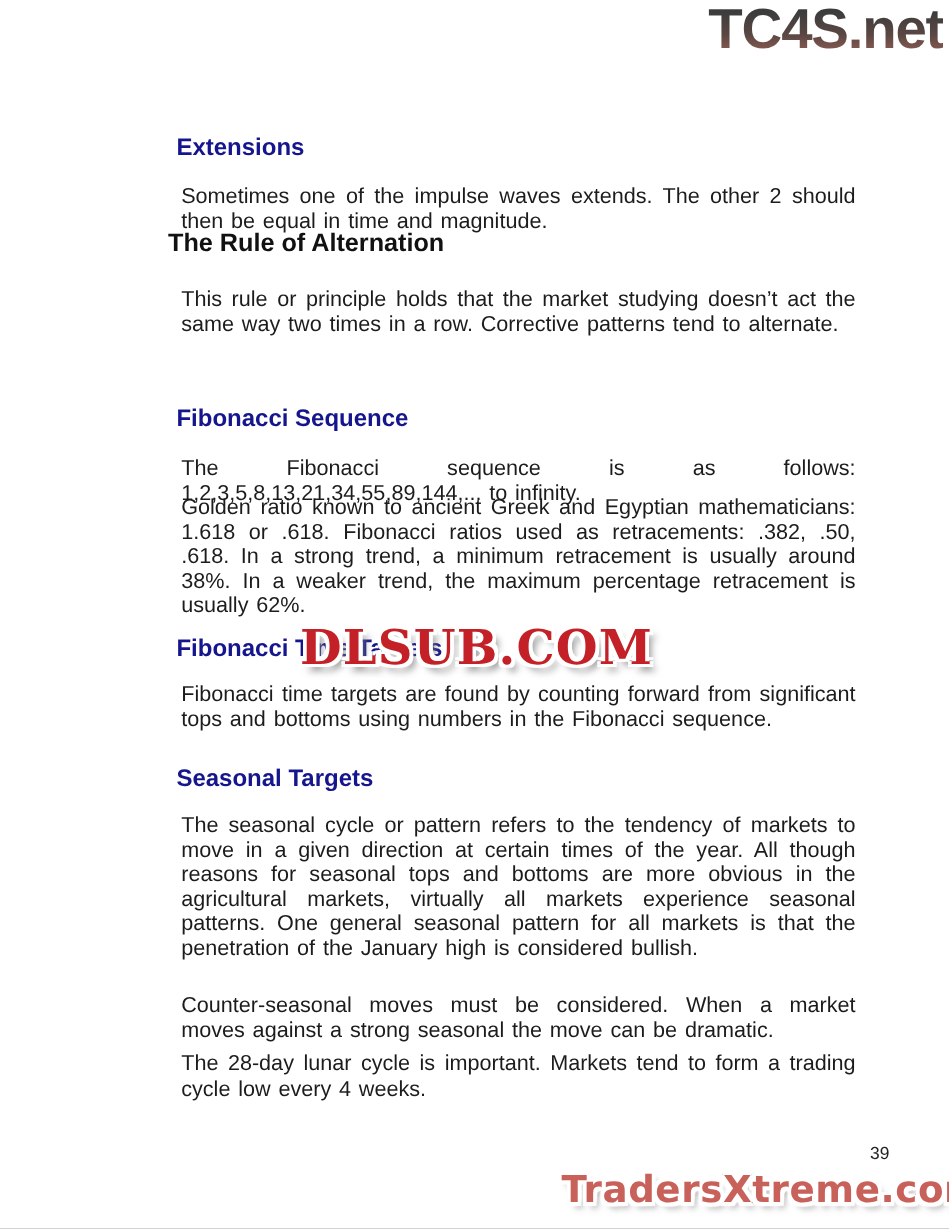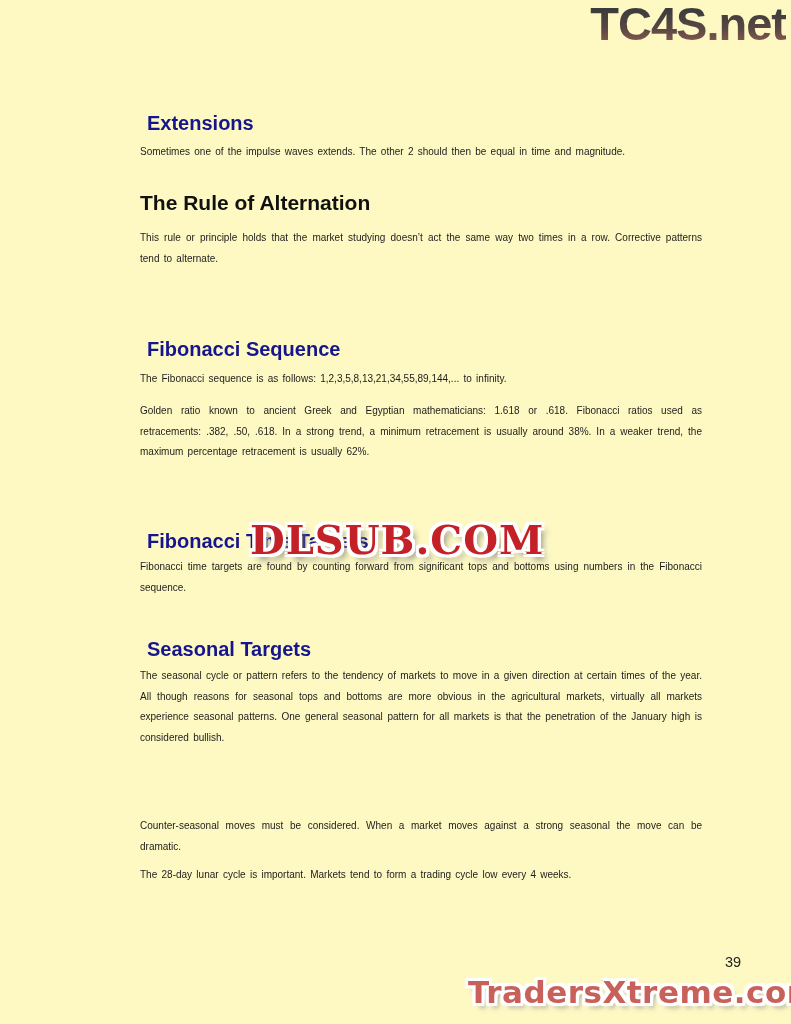--- a/index.html
+++ b/index.html
@@ -1,20 +1,20 @@
 <!DOCTYPE html>
 <html><head>
 <meta charset="utf-8">
 <style>
   html,body{margin:0;padding:0;background:#888;}
   .page{
     position:relative;
     width:791px;height:1024px;
     margin:0 auto;
-    background:#fef9c3;
+    background:#ffffff;
     overflow:hidden;
     font-family:"Liberation Sans", sans-serif;
   }
   
   .tc4s-logo{
     position:absolute;top:-4px;right:5px;
     font-family:"Liberation Sans", sans-serif;
     font-weight:bold;font-size:47px;letter-spacing:-1px;
     background:linear-gradient(to bottom,#3c3c3c 25%,#5a4743 60%,#9a6156 95%);
     -webkit-background-clip:text;background-clip:text;
@@ -24,22 +24,22 @@
   .h-blue{
     position:absolute;left:140px;width:562px;margin:7px;
     font-size:20px;font-weight:bold;color:#15158d;
   }
   .h-black{
     position:absolute;left:140px;width:562px;margin:0;
     font-size:21px;font-weight:bold;color:#111111;
   }
   
   .para{
-    position:absolute;left:140px;width:562px;margin:0;
-    font-size:10px;line-height:20.5px;color:#1c1c1c;
+    position:absolute;left:140px;width:562px;margin:11px;
+    font-size:18px;line-height:20.5px;color:#1c1c1c;
     text-align:justify;word-spacing:1.5px;
   }
   
   .watermark{
     position:absolute;left:250px;top:478px;
     font-family:"DejaVu Serif", serif;
     font-weight:bold;font-size:40px;letter-spacing:1px;
     color:#c32127;
     text-shadow:
       -3px -3px 0 #fff, 3px -3px 0 #fff, -3px 3px 0 #fff, 3px 3px 0 #fff,

